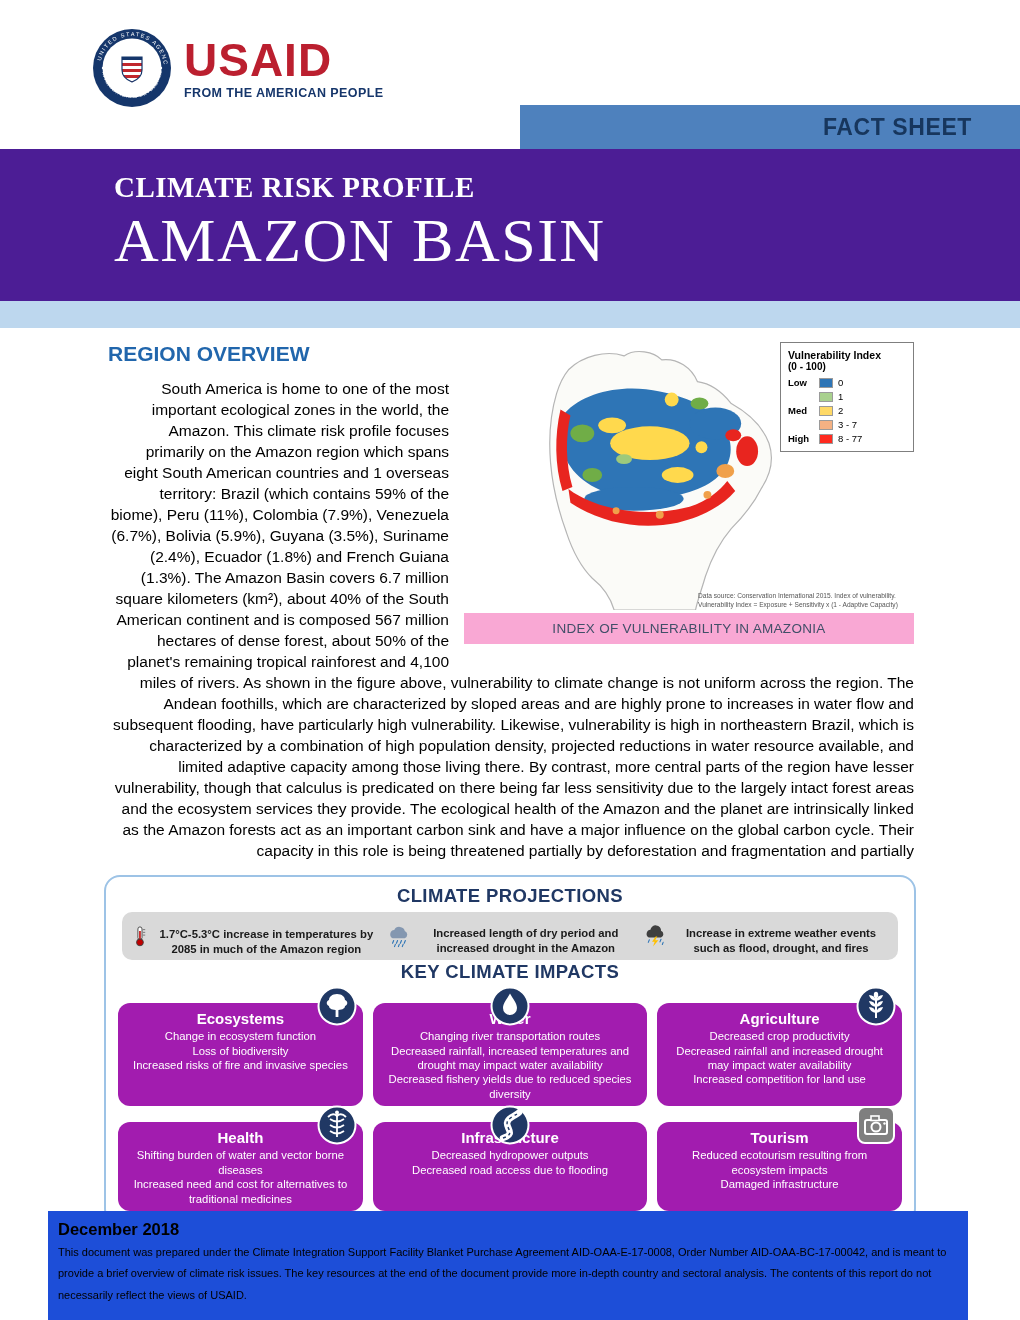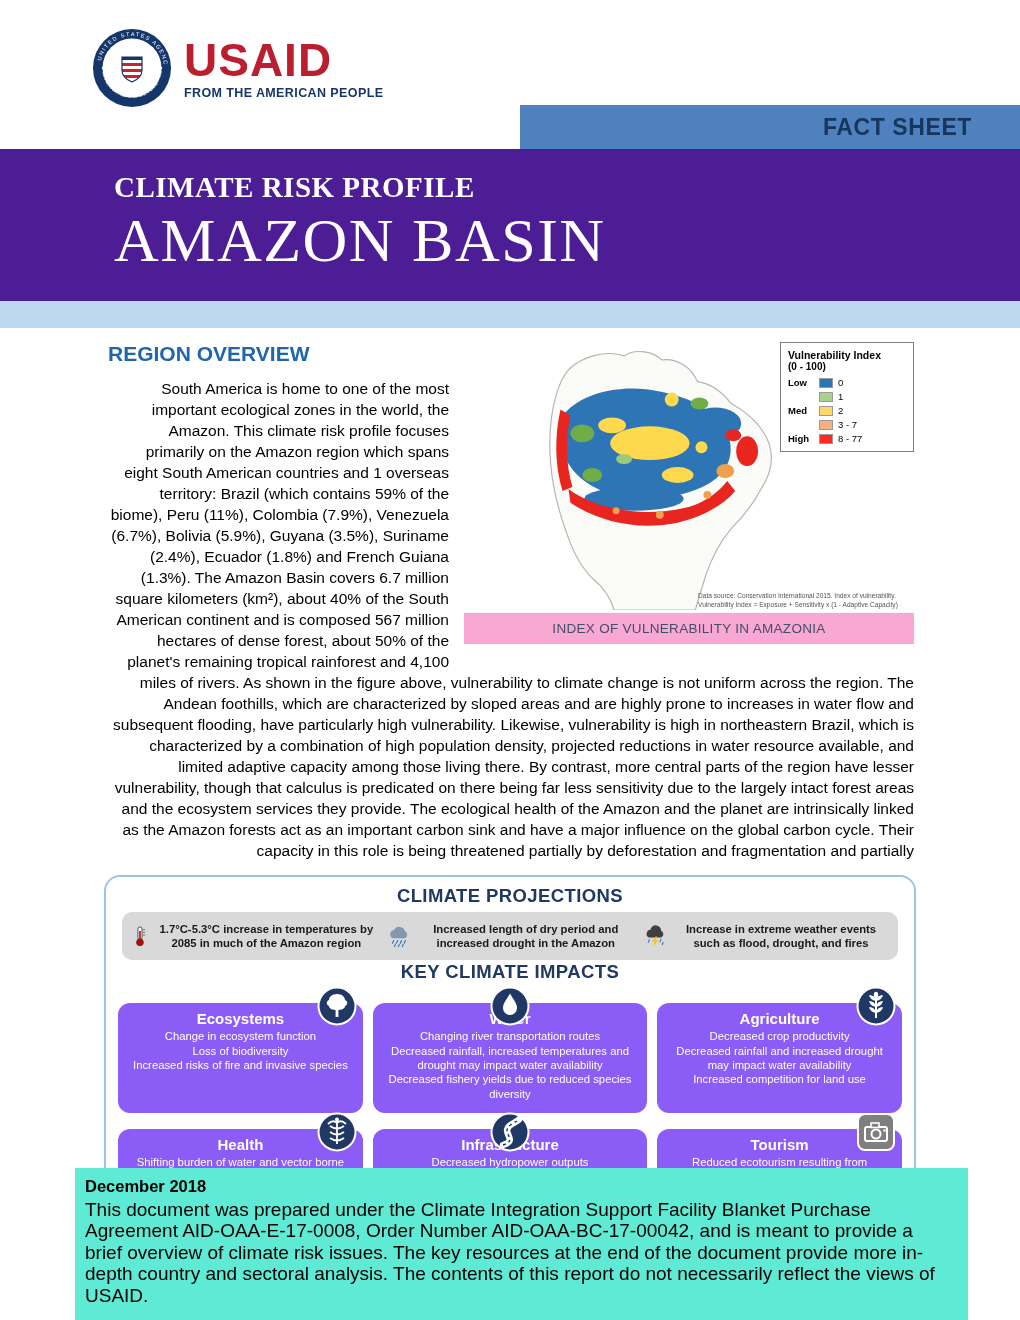--- a/index.html
+++ b/index.html
@@ -45,36 +45,36 @@
     font-size: 13.5px; letter-spacing: 0.3px; padding: 8px 0; margin-top: 3px;
   }
   .body-text { font-size: 15.5px; line-height: 21px; text-align: right; }
   
   .infographic {
     margin: 14px 104px 0; border: 2px solid #9dc3e6; border-radius: 16px;
     padding: 7px 12px 12px; background: #fff;
   }
   .info-title { text-align: center; color: #203864; font-size: 18.5px; font-weight: bold; letter-spacing: 0.4px; margin: 1px 0 5px; }
   .projections { background: #d9d9d9; border-radius: 10px; display: flex; align-items: center; gap: 10px; padding: 4px 10px; margin: 0 4px; }
-  .proj-item { display: flex; align-items: center; gap: 7px; flex: 1; }
+  .proj-item { display: flex; align-items: flex-end; gap: 7px; flex: 1; }
   .proj-text { font-size: 11.3px; font-weight: bold; color: #1a1a1a; text-align: center; line-height: 1.28; }
   .impacts-grid { display: grid; grid-template-columns: 1fr 1.12fr 1fr; gap: 16px 10px; margin-top: 20px; }
   .impact-box {
-    position: relative; background: #8b5cf6; border-radius: 12px; color: #fff;
-    text-align: center; padding: 7px 10px 12px; min-height: 88px;
+    position: relative; background: #a21caf; border-radius: 12px; color: #fff;
+    text-align: center; padding: 7px 10px 5px; min-height: 88px;
   }
   .impact-title { font-size: 15px; font-weight: bold; margin-bottom: 2px; }
   .impact-line { font-size: 11.3px; line-height: 1.28; }
   .impact-icon { position: absolute; top: -17px; width: 40px; height: 40px; }
   .icon-right { right: 6px; }
   .icon-center { left: 50%; transform: translateX(-50%); }
   
-  .footer { position: absolute; left: 48px; right: 52px; bottom: 0; background: #5eead4; padding: 9px 16px 14px 10px; margin-left: 27px; }
+  .footer { position: absolute; left: 48px; right: 52px; bottom: 0; background: #1d4ed8; padding: 9px 16px 14px 10px; }
   .footer .date { font-weight: bold; font-size: 16.5px; margin-bottom: 3px; }
-  .footer p { font-size: 19px; line-height: 21.5px; }
+  .footer p { font-size: 11px; line-height: 21.5px; }
 </style>
 </head>
 <body>
 
 <header class="top">
   <div class="logo">
     <svg viewBox="0 0 80 80" width="80" height="80">
       <circle cx="40" cy="40" r="39" fill="#15366b"></circle>
       <circle cx="40" cy="40" r="29.5" fill="#fff"></circle>
       <defs>

